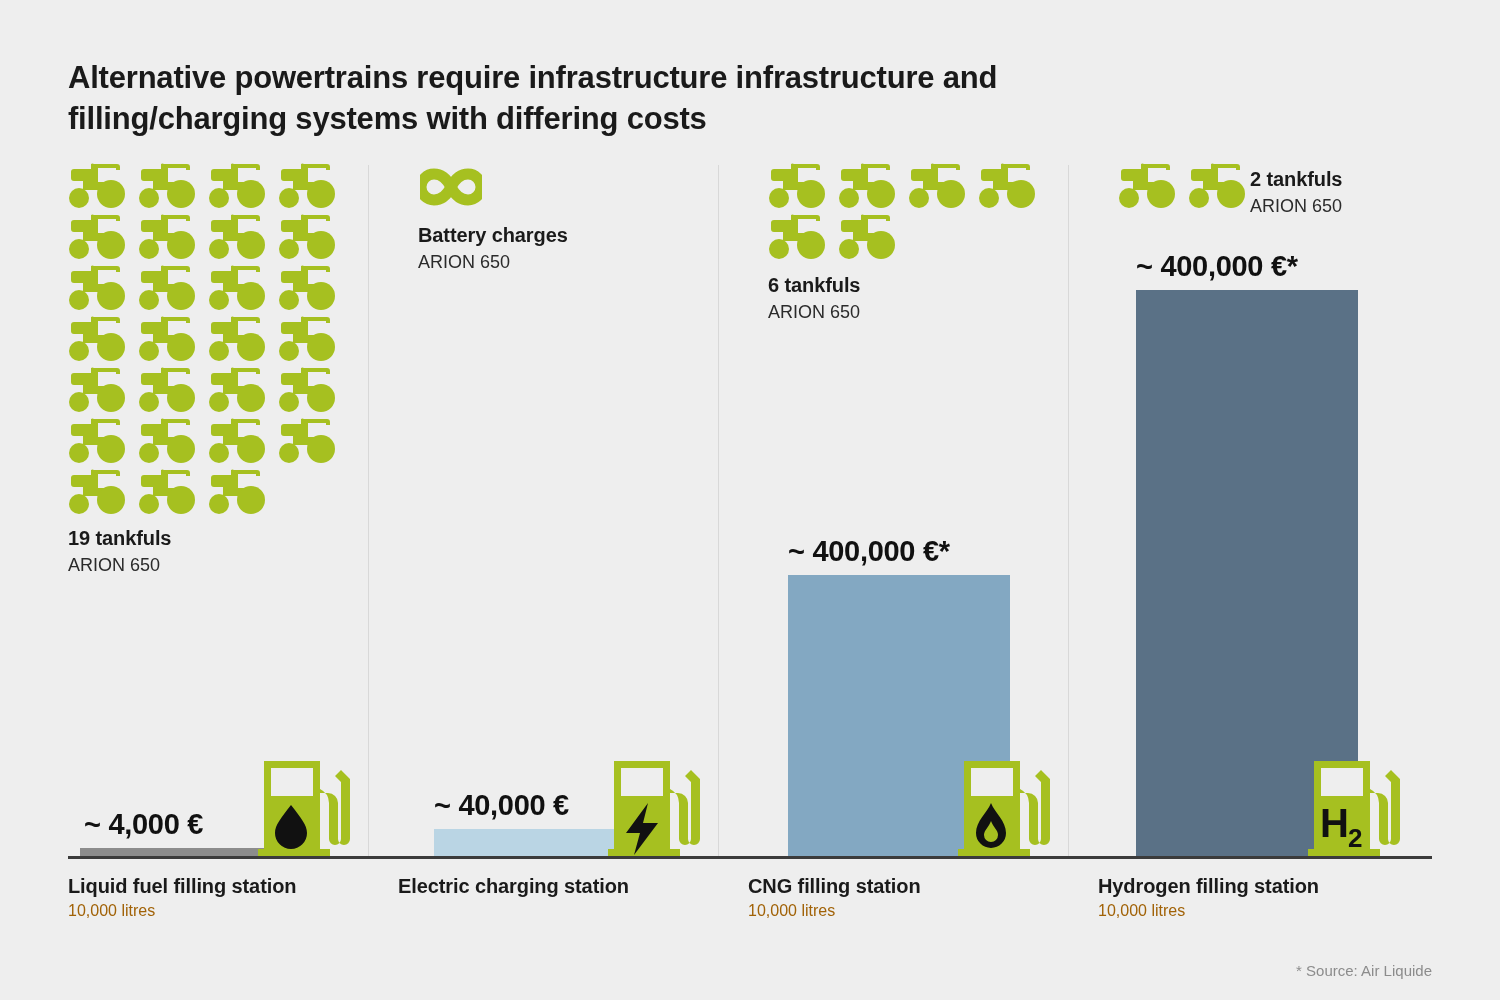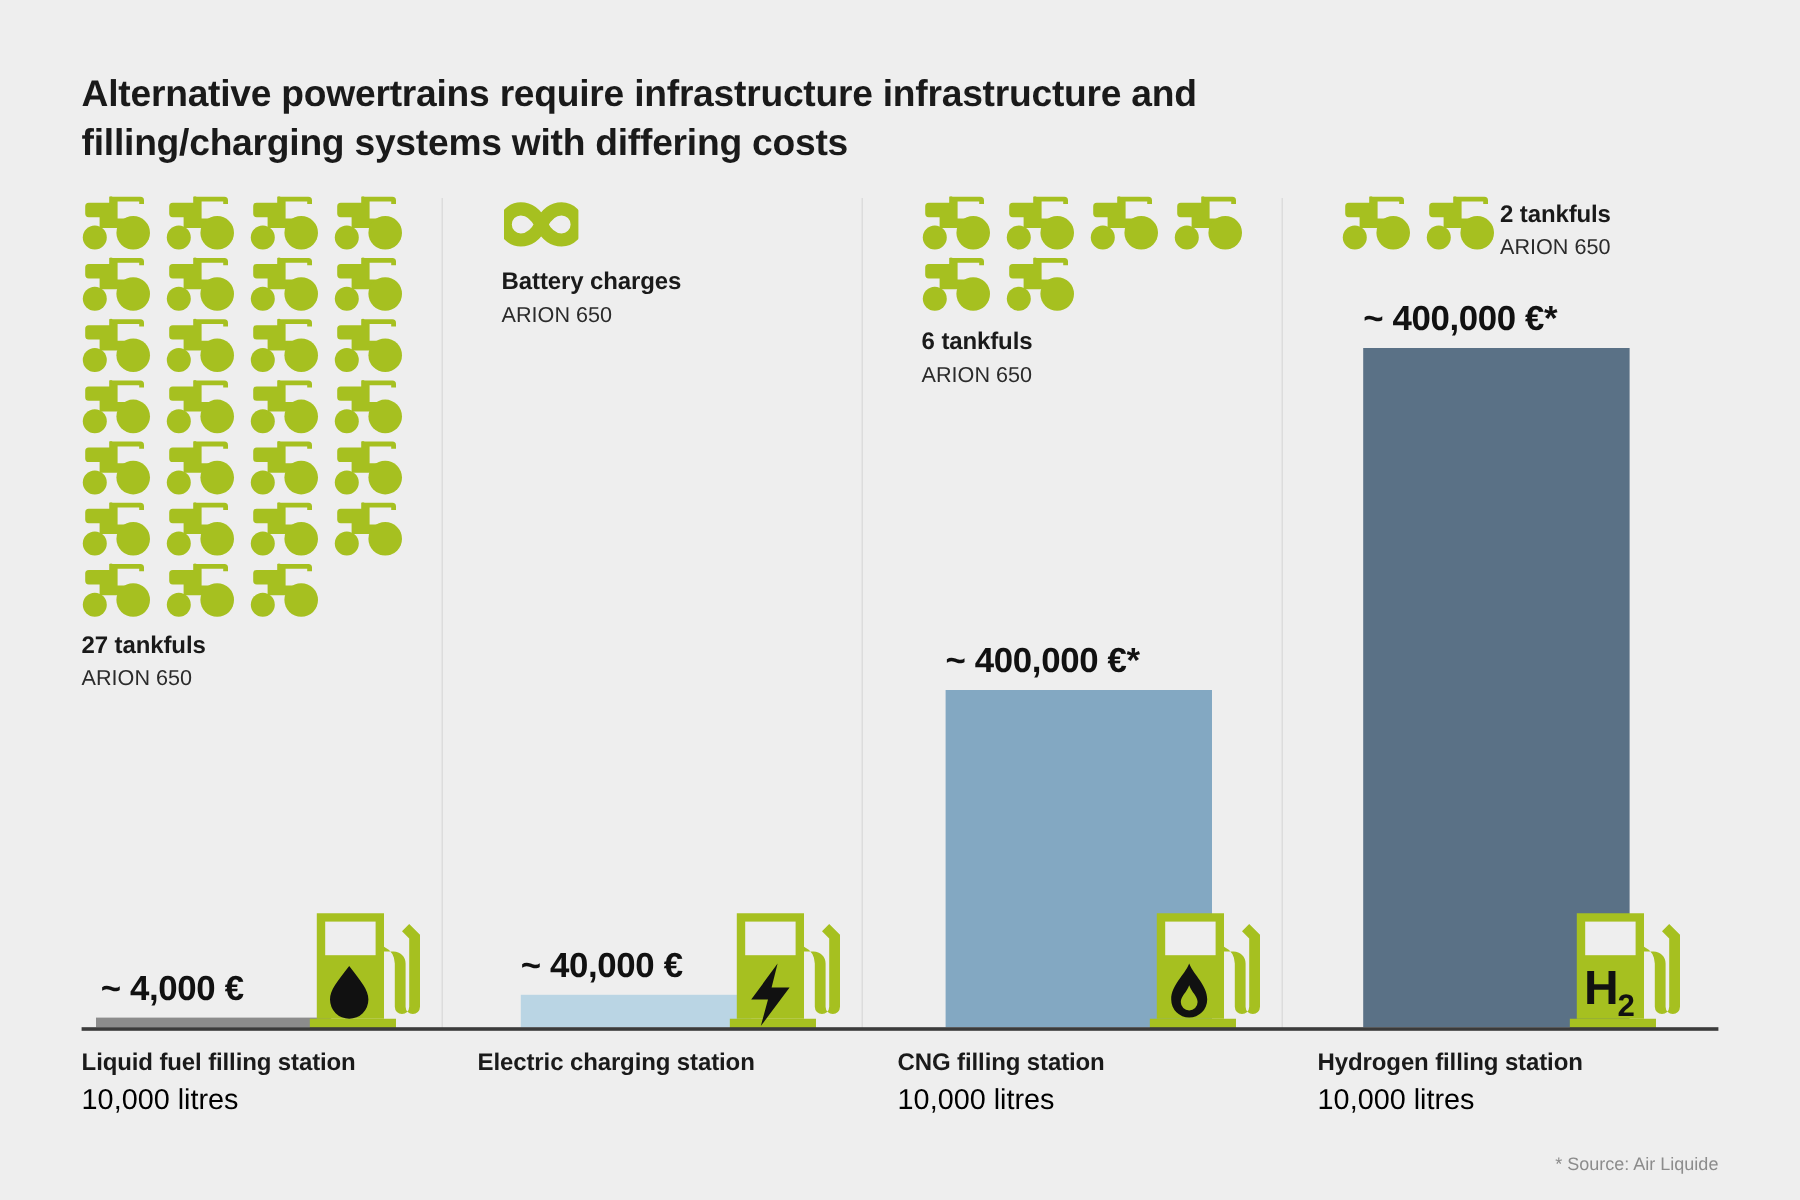--- a/index.html
+++ b/index.html
@@ -132,24 +132,24 @@
     text-align: left;
     color: #1a1a1a;
   }
   .axis-label .ax-title {
     font-size: 20px;
     font-weight: bold;
     line-height: 1.42;
     letter-spacing: -0.1px;
   }
   .axis-label .ax-sub {
-    font-size: 24px;
+    font-size: 16px;
     font-weight: normal;
     line-height: 1.42;
-    color: #000000;
+    color: #a16207;
   }
 
   
   #footnote {
     position: absolute;
     right: 68px;
     top: 962px;
     font-size: 15px;
     color: #8c8c8c;
   }
@@ -405,21 +405,21 @@
           <svg viewBox="0 0 62 50" xmlns="http://www.w3.org/2000/svg">
             <g fill="#a6c020">
               <path d="M26 4 h23 a3 3 0 0 1 3 3 v3 h-4 v-2 h-18 v14 h18 v8 h-33 v-9 h-9 a3 3 0 0 1 -3 -3 v-6 a3 3 0 0 1 3 -3 h17 v-5 a3 3 0 0 1 3 -0 z"></path>
               <circle cx="43" cy="34" r="14"></circle>
               <circle cx="11" cy="38" r="10"></circle>
             </g>
           </svg>
         </div>
       </div>
     <div class="caption" style="left:0; top:365px;">
-      <div class="cap-title">27 tankfuls</div>
+      <div class="cap-title">19 tankfuls</div>
       <div class="cap-sub">ARION 650</div>
     </div>
   </div>
 
   <div class="bar" style="left:80px; width:196px; height:8px; top:848px; background:#8c8c8c;"></div>
   <div class="bar-label" style="left:84px; top:808px;">~ 4,000 €</div>
   <div class="pump" style="left:258px; top:753px;">
     <svg viewBox="0 0 96 104" xmlns="http://www.w3.org/2000/svg">
       <g>
         <path fill="#a6c020" d="M6 8 h56 v88 h-56 z"></path>

